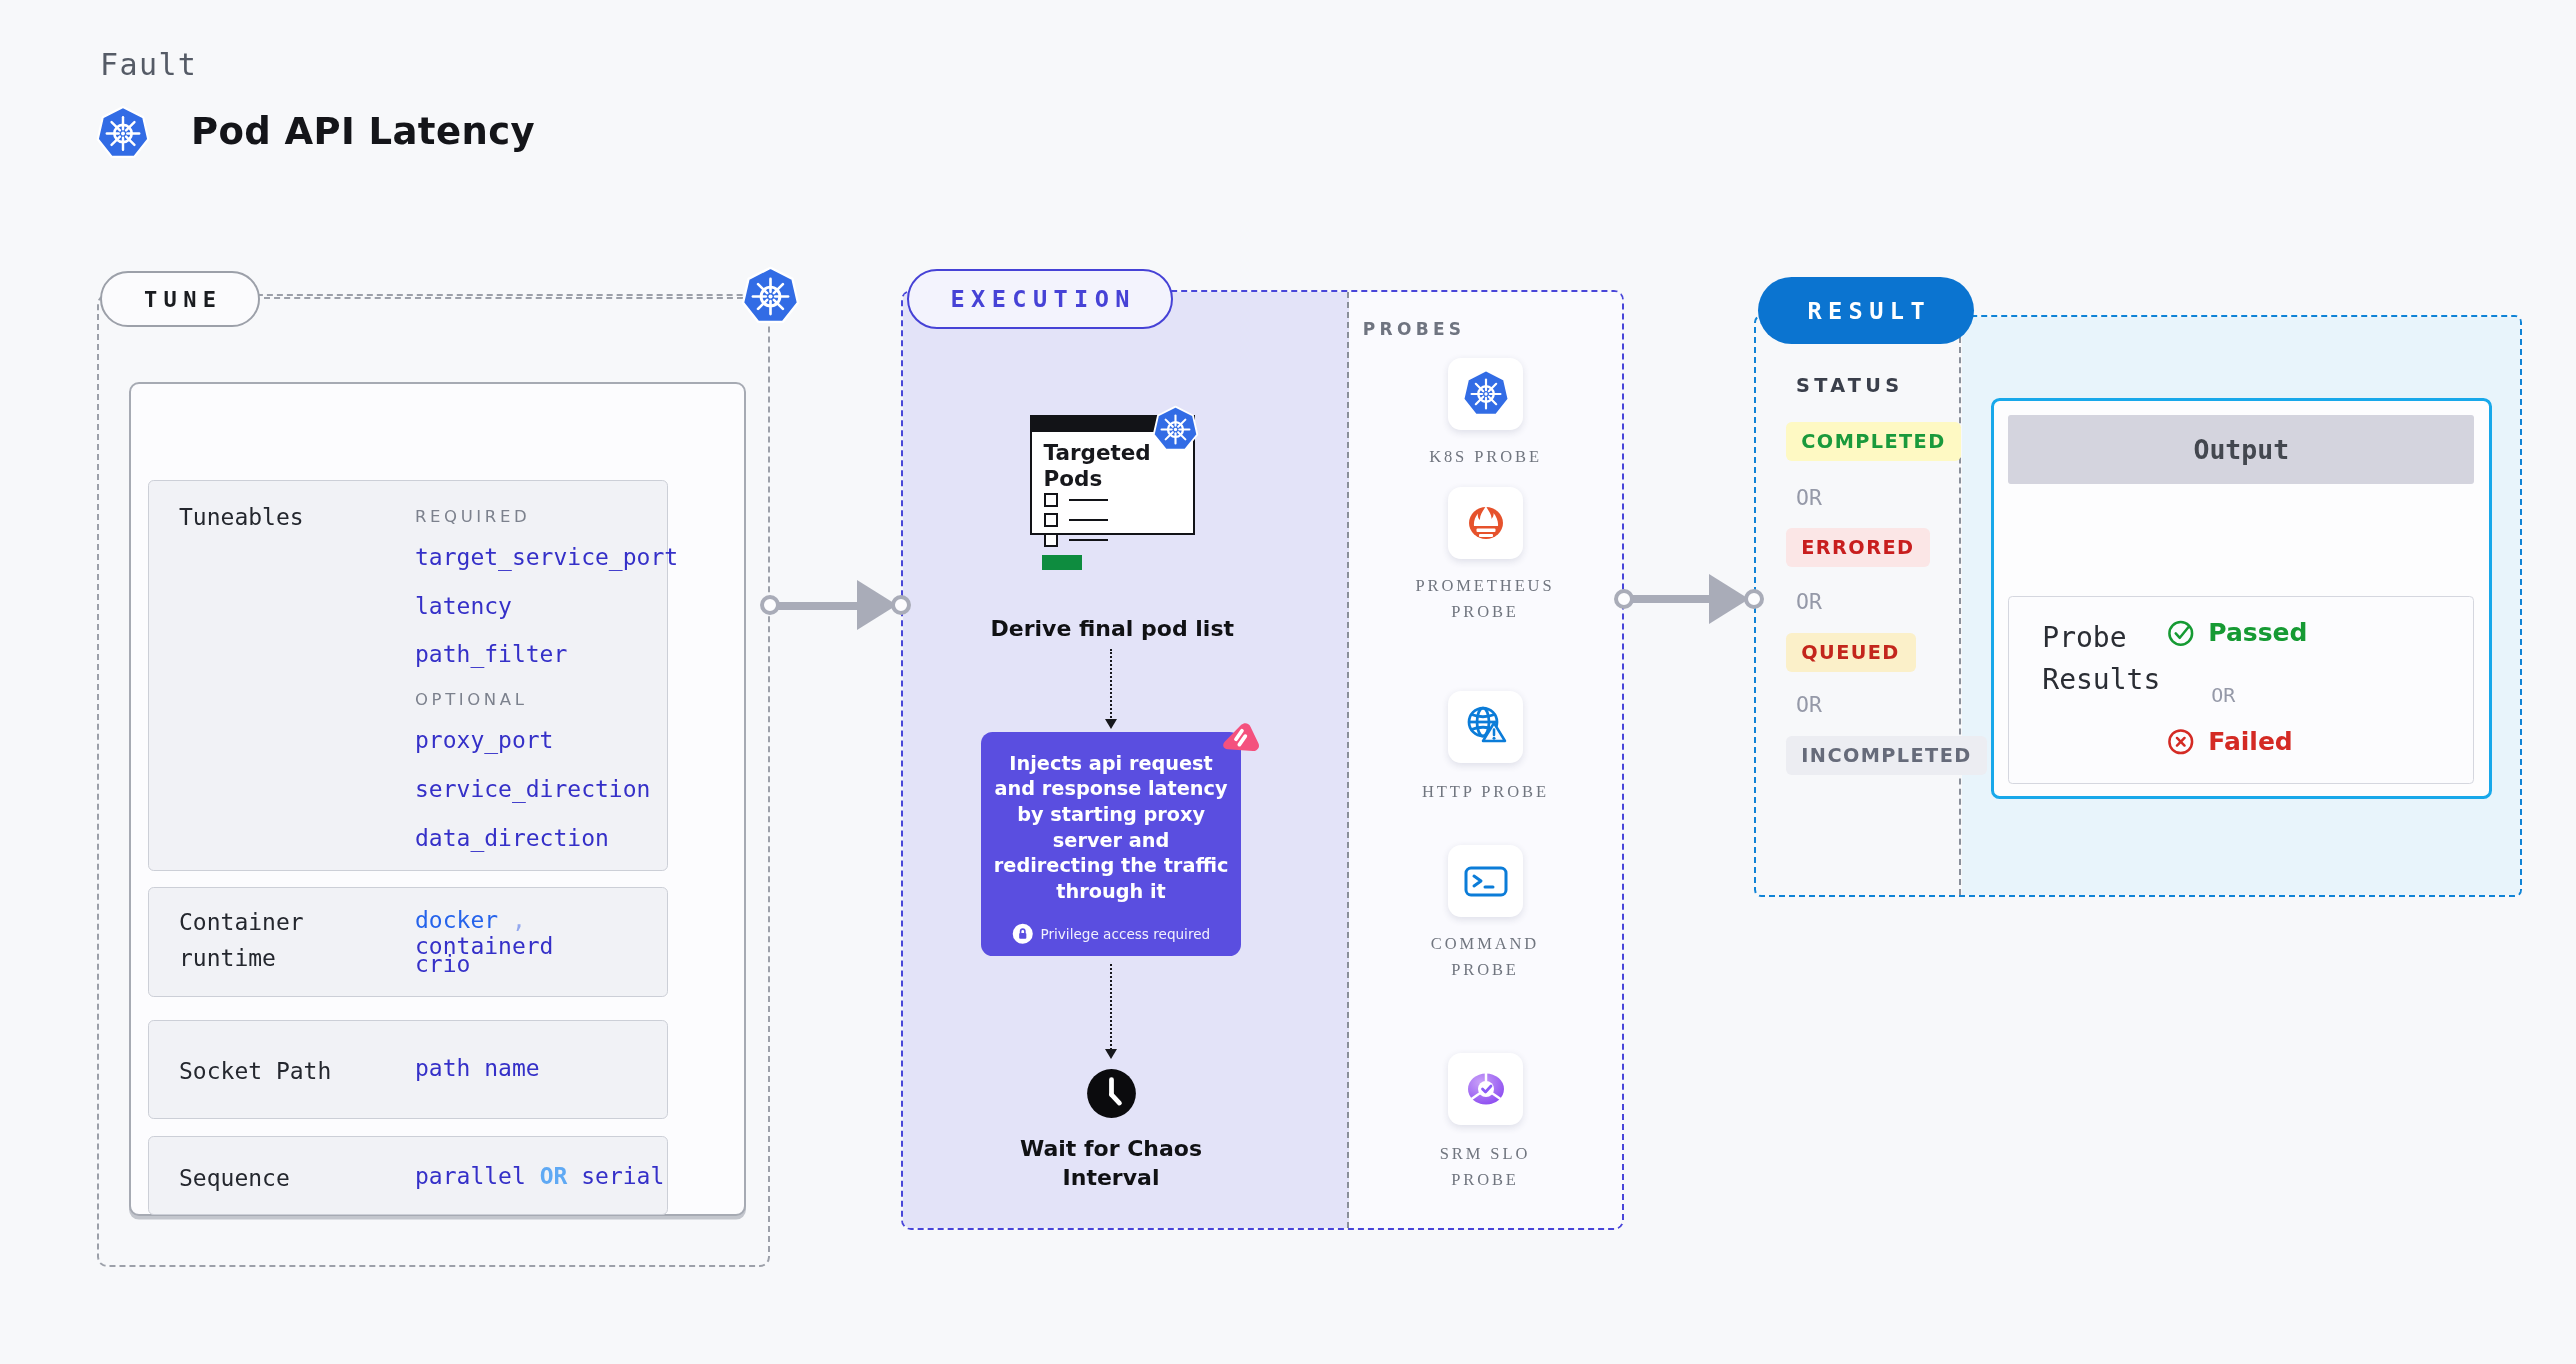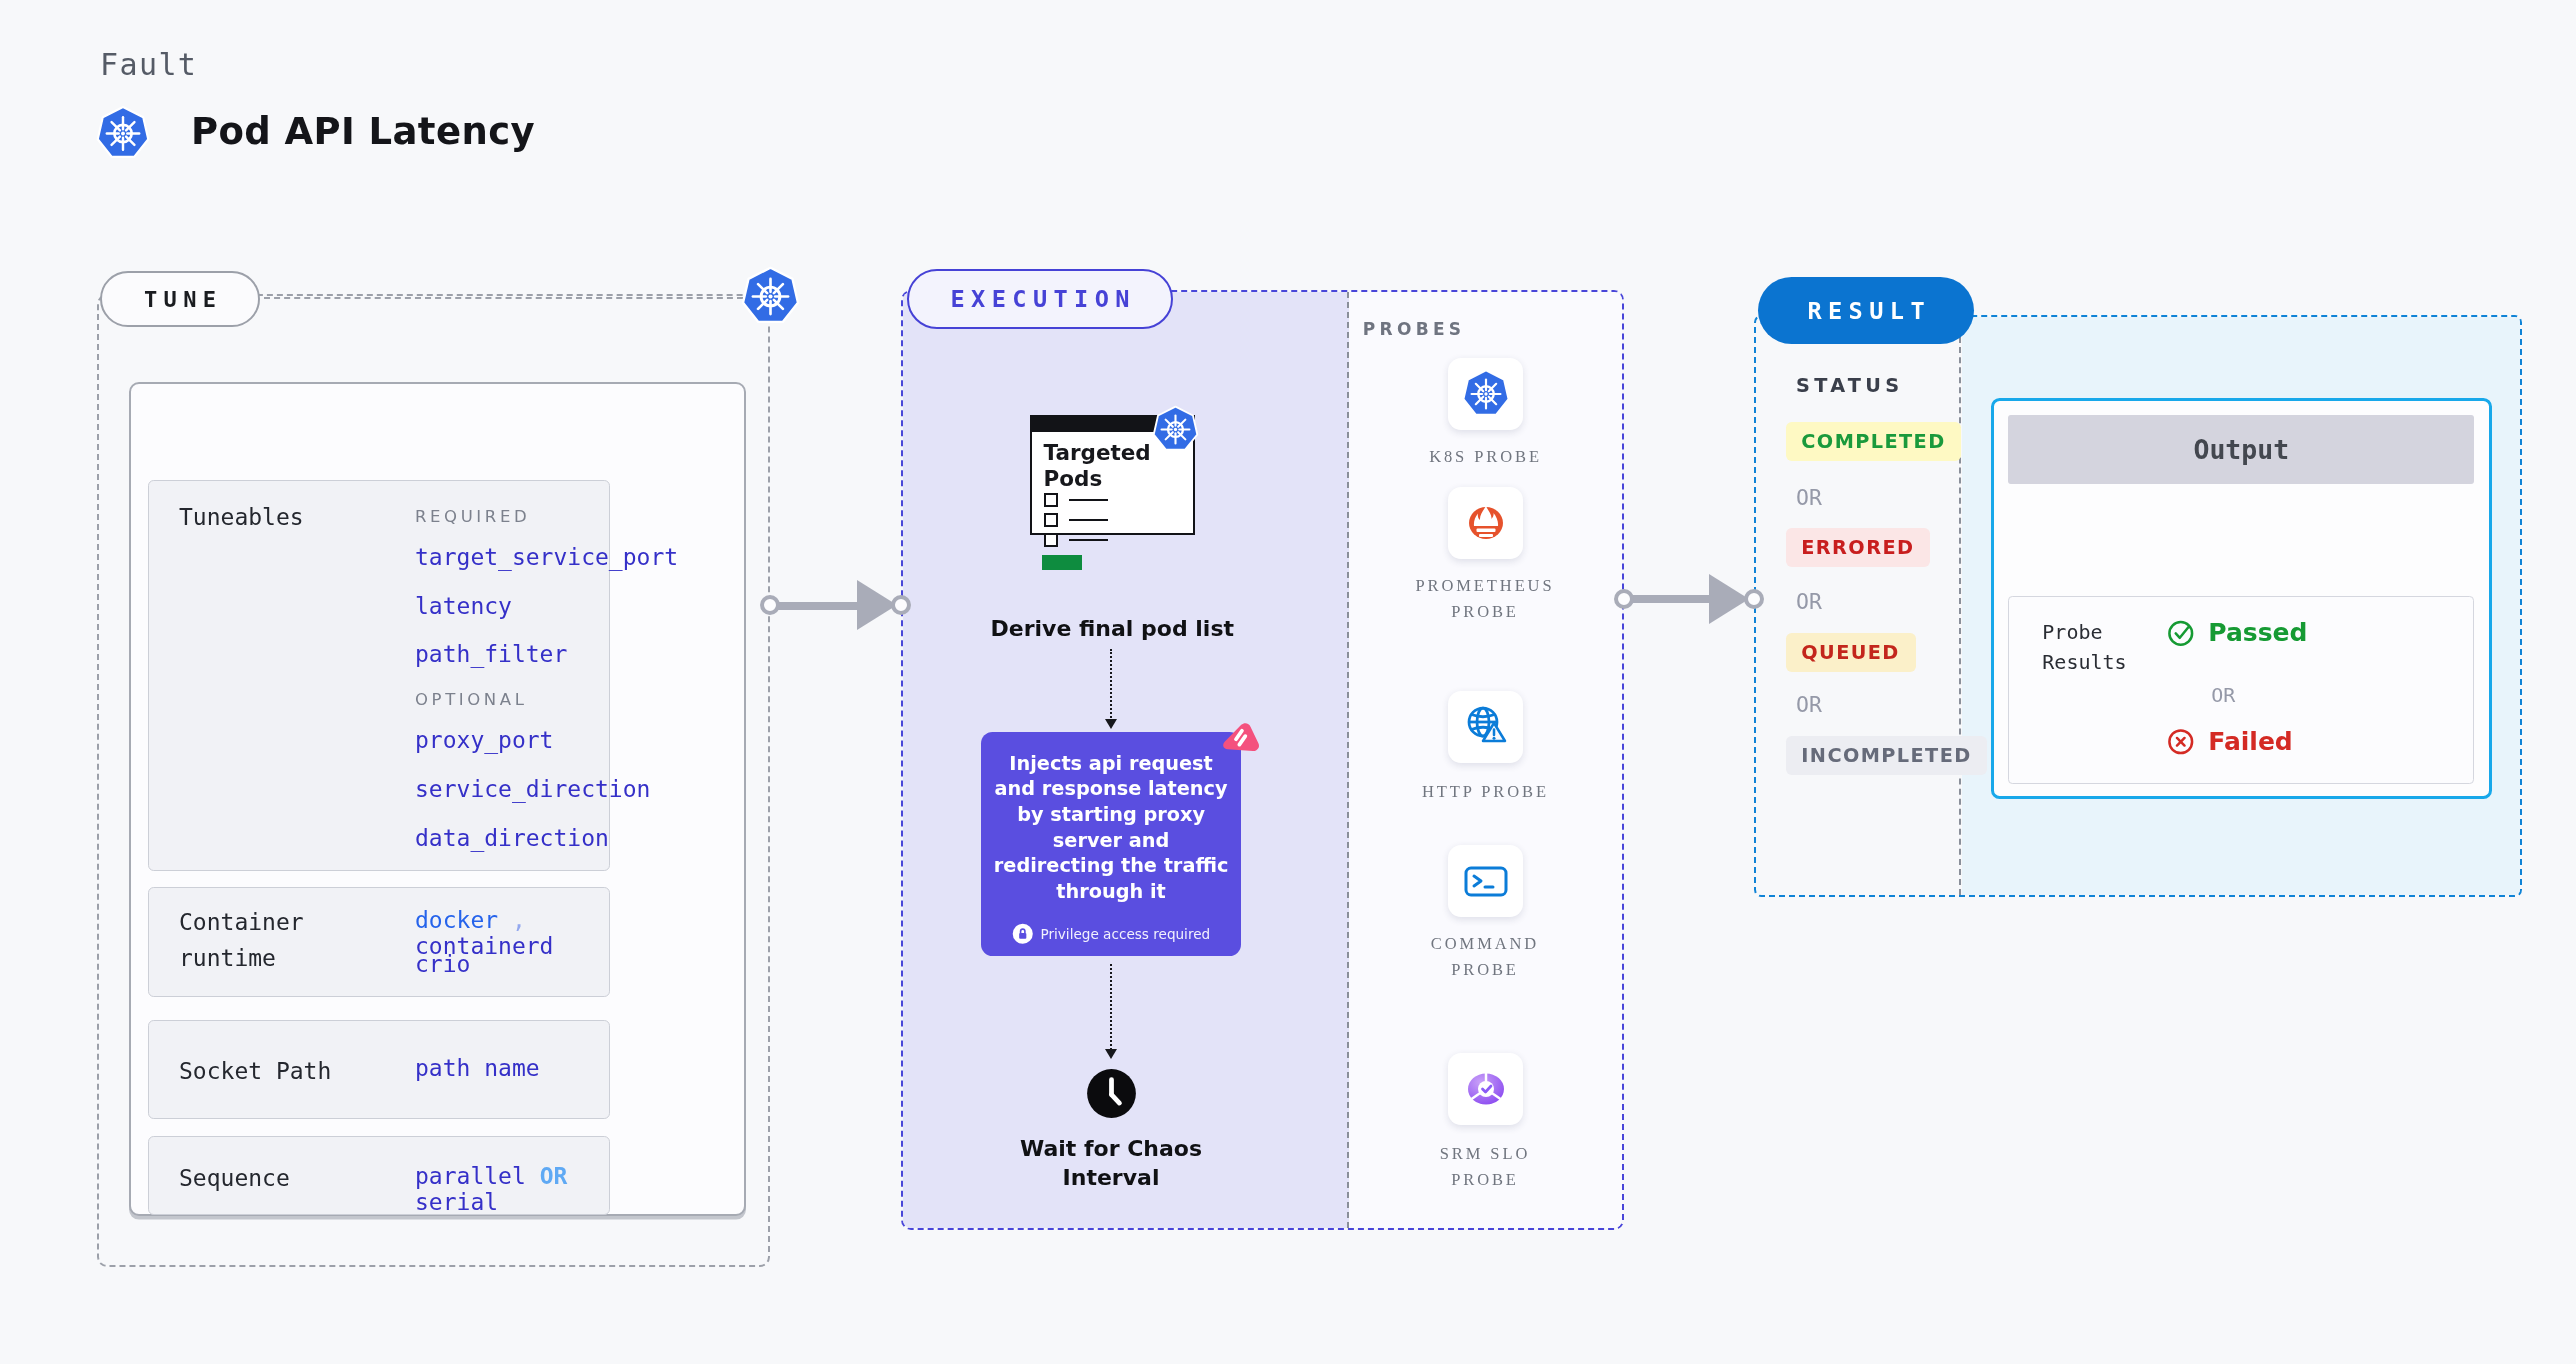--- a/index.html
+++ b/index.html
@@ -24,21 +24,21 @@
                display:flex; align-items:center; justify-content:center;
                font-family:"DejaVu Sans Mono",monospace; font-weight:bold; font-size:22px; letter-spacing:6.4px; color:#1A1C20; text-indent:6.4px;}
   #tune-dash { left:264px; top:297px; width:479px; border-top:2.9px dashed #9CA0A9; }
   #tune-k8s { left:741px; top:266px; width:59px; height:61px; }
 
   #user-inputs-card { left:129px; top:382px; width:617px; height:834px; background:#FCFCFE;
                       border:2.1px solid #A6AAB3; border-radius:10px; box-shadow:0 3.6px 0 #C3C6CD; }
   #user-inputs-header { left:17px; top:15.8px; width:582px; height:64px; background:#D7D7E1; border:0.7px solid #C3C5CF; border-radius:4.3px;
                         display:flex; align-items:center; justify-content:center;
                         font-family:"DejaVu Sans Mono",monospace; font-weight:bold; font-size:25px; color:#2A2D34; }
-  .ui-row { position:absolute; left:17px; width:462px; background:#F1F2F6; border:1.4px solid #CCCFD7; border-radius:5.7px; }
+  .ui-row { position:absolute; left:17px; width:520px; background:#F1F2F6; border:1.4px solid #CCCFD7; border-radius:5.7px; }
   #row-tuneables { top:96px; height:391px; }
   #row-runtime   { top:503px; height:110px; }
   #row-socket    { top:636px; height:99px; }
   #row-sequence  { top:752px; height:79px; }
   .row-label { position:absolute; left:30px; font-family:"DejaVu Sans Mono",monospace; font-size:23px; color:#24272E; line-height:1.55; }
   #row-tuneables .row-label { top:18.6px; }
   #row-runtime  .row-label { top:17px; width:143px; }
   #row-socket   .row-label { top:33px; }
   #row-sequence .row-label { top:24px; }
   .req-opt { position:absolute; left:266px; font-size:16.5px; letter-spacing:3.6px; color:#7C818D; font-weight:500; }
@@ -119,21 +119,21 @@
 
   #output-card { left:1991px; top:398px; width:501px; height:401px; background:#FDFDFE; border:3.6px solid #18A8EA; border-radius:8.6px; z-index:4; }
   #output-header { position:absolute; left:14.3px; top:14.3px; width:466px; height:69px; background:#D4D4DE; border-radius:2.9px;
                    display:flex; align-items:center; justify-content:center;
                    font-family:"DejaVu Sans Mono",monospace; font-weight:bold; font-size:26.5px; color:#43474F; }
   .out-row { position:absolute; left:14.3px; width:466px; background:#FCFCFE; border:1.4px solid #D5D7DF; border-radius:4.3px; }
   #metrics-row { top:100px; height:76px; }
   #metrics-label { position:absolute; left:33px; top:23px; font-family:"DejaVu Sans Mono",monospace; font-size:23.6px; color:#2A2D34; }
   #metrics-value { position:absolute; left:160px; top:23px; font-family:"DejaVu Sans Mono",monospace; font-size:23.6px; color:#4A3FE0; }
   #probe-results-row { top:195px; height:188px; }
-  #probe-results-label { position:absolute; left:33px; top:20px; width:122px; font-family:"DejaVu Sans Mono",monospace; font-size:20px; color:#2A2D34; line-height:1.5; }
+  #probe-results-label { position:absolute; left:33px; top:20px; width:122px; font-family:"DejaVu Sans Mono",monospace; font-size:28px; color:#2A2D34; line-height:1.5; }
   .verdict { position:absolute; display:flex; align-items:center; gap:11.5px; }
   #verdict-passed { left:156px; top:20px; }
   #verdict-failed { left:156px; top:129px; }
   .verdict svg { width:31.5px; height:31.5px; }
   #passed-text { font-size:25px; font-weight:bold; color:#169A33; }
   #failed-text { font-size:25px; font-weight:bold; color:#D42A24; }
   #verdict-or { position:absolute; left:202px; top:86px; font-family:"DejaVu Sans Mono",monospace; font-size:20px; color:#9599A8; }
 
   svg.icon { display:block; }
 </style>

